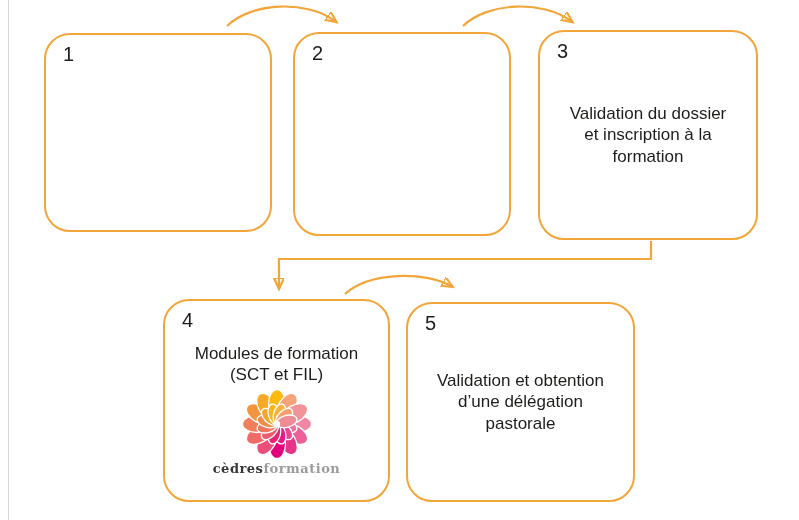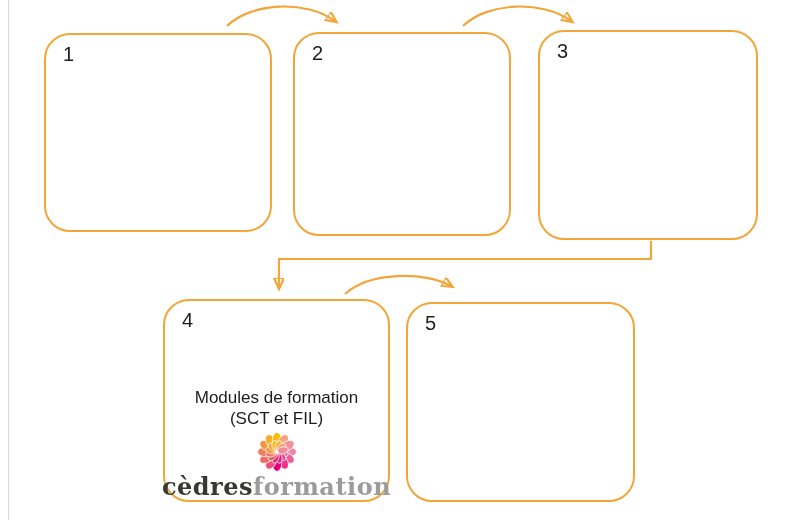--- a/index.html
+++ b/index.html
@@ -47,26 +47,26 @@
     text-align:center;
     font-size:17px;
     line-height:1.26;
     padding:0 6px;
   }
   #step4 {
     flex-direction:column;
     justify-content:flex-start;
     padding-top:42px;
   }
-  #step4 .step-text { margin-bottom:1px;margin-top:44px; }
+  #step4 .step-text { margin-bottom:1px; }
   .flower { width:74px; height:74px; display:block; }
   .wordmark {
     font-family:"DejaVu Serif", serif;
     font-weight:bold;
-    font-size:24px;
+    font-size:13px;
     letter-spacing:0.5px;
     line-height:1.1;
     margin-top:1px;
     white-space:nowrap;
   }
   .wordmark .dark  { color:#373736; }
   .wordmark .light { color:#9c9b9b; }
 </style>
 </head>
 <body>
@@ -90,20 +90,23 @@
   <div id="step1" class="step" style="left:44px; top:33px; width:228px; height:199px;">
     <span class="step-number">1</span>
   </div>
 
   <div id="step2" class="step" style="left:293px; top:32px; width:218px; height:204px;">
     <span class="step-number">2</span>
   </div>
 
   <div id="step3" class="step" style="left:538px; top:30px; width:220px; height:210px;">
     <span class="step-number">3</span>
+    <div class="step-text">Validation du dossier
+et inscription à la
+formation</div>
   </div>
 
   <div id="step4" class="step" style="left:163px; top:299px; width:227px; height:203px;">
     <span class="step-number">4</span>
     <div class="step-text">Modules de formation
 (SCT et FIL)</div>
     <svg class="flower" viewBox="-37 -37 74 74">
       <g id="flower-petals">
           <ellipse cx="0" cy="-20" rx="8.5" ry="14.5" fill="#F087A7" stroke="#ffffff" stroke-width="1.3" transform="rotate(90)"></ellipse>
           <ellipse cx="0" cy="-20" rx="8.5" ry="14.5" fill="#EC6097" stroke="#ffffff" stroke-width="1.3" transform="rotate(120)"></ellipse>
@@ -132,15 +135,18 @@
         </g>
       <circle cx="0" cy="0" r="3.2" fill="#ffffff"></circle>
     </svg>
     <div class="wordmark">
       <span class="dark">cèdres</span><span class="light">formation</span>
     </div>
   </div>
 
   <div id="step5" class="step" style="left:406px; top:302px; width:229px; height:200px;">
     <span class="step-number">5</span>
+    <div class="step-text">Validation et obtention
+d’une délégation
+pastorale</div>
   </div>
 
 </div>
 
 </body></html>

